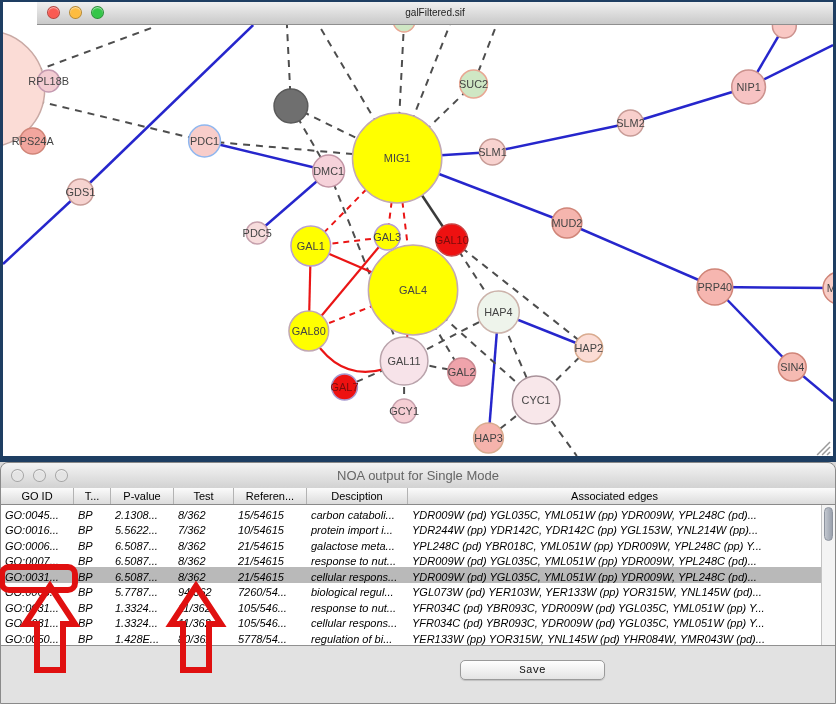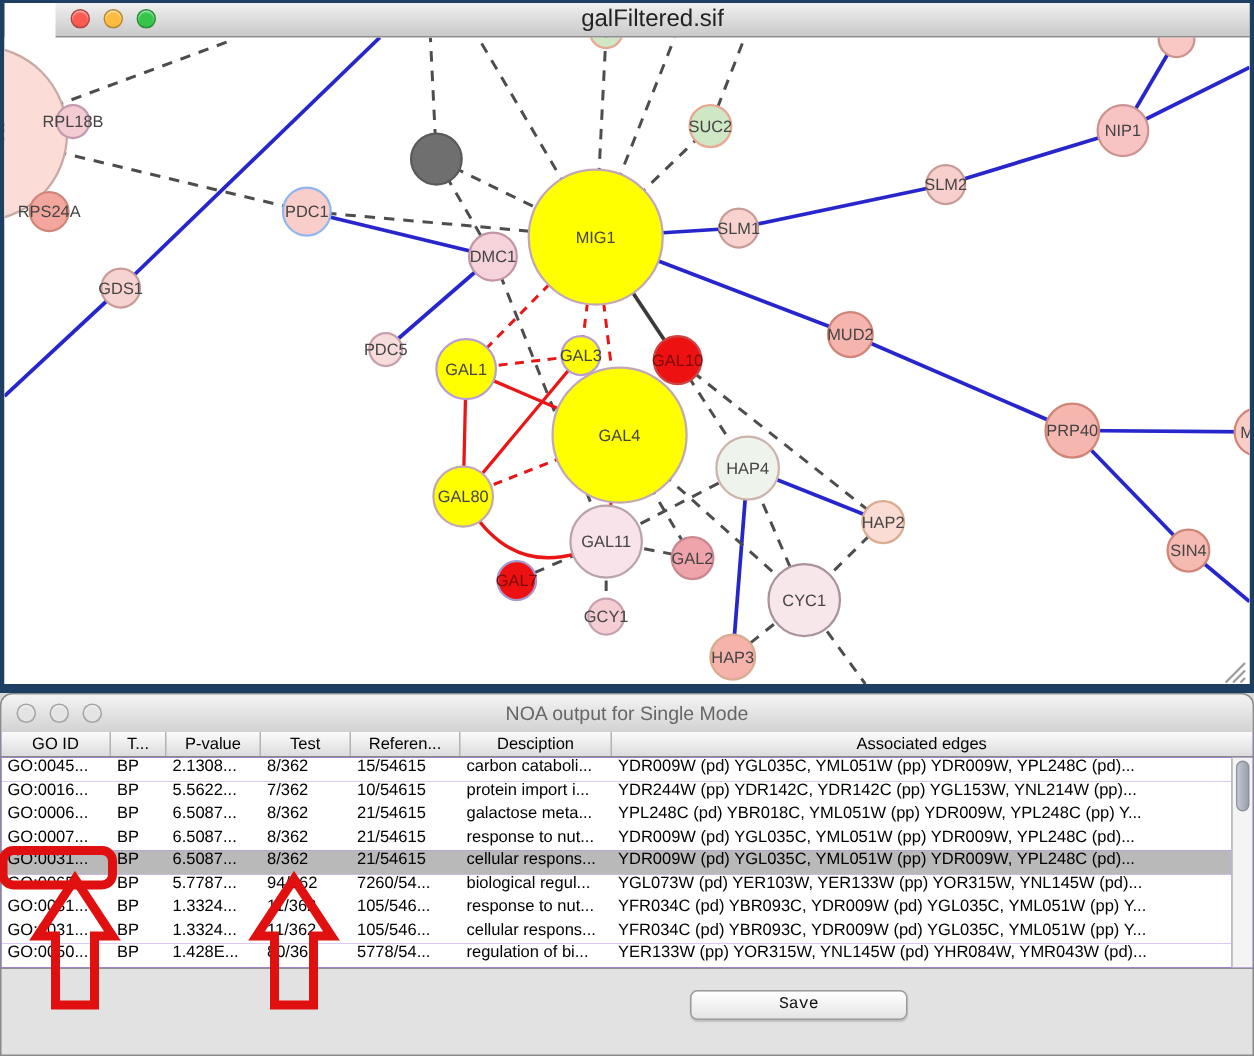--- a/index.html
+++ b/index.html
@@ -1,40 +1,40 @@
 <!DOCTYPE html>
 <html><head>
 <meta charset="utf-8">
 <style>
   html,body{margin:0;padding:0;background:#d8d8d8;width:836px;height:704px;overflow:hidden;
     font-family:"Liberation Sans",sans-serif;}
   
   #net-window{position:absolute;left:0;top:0;width:836px;height:462px;box-sizing:border-box;
     border:2px solid #1e3e62;border-bottom-width:6px;border-left-width:3px;border-right-width:3px;background:#fff;}
   #net-titlebar{height:22px;background:linear-gradient(#f0f0f0,#c9c9c9);border-bottom:1px solid #8f8f8f;
-    position:relative;text-align:center;line-height:22px;font-size:16px;color:#222;margin-left:34px;}
+    position:relative;text-align:center;line-height:22px;font-size:10px;color:#222;margin-left:34px;}
   .lights{position:absolute;left:10px;top:4px;display:flex;gap:9px;}
   .light{width:13px;height:13px;border-radius:50%;border:1px solid rgba(0,0,0,.28);box-sizing:border-box;
     box-shadow:inset 0 1px 1px rgba(255,255,255,.6);}
   #net-canvas{display:block;width:100%;height:431px;background:#fff;}
   svg text{font-family:"Liberation Sans",sans-serif;}
   
   #noa-window{position:absolute;left:0;top:462px;width:836px;height:242px;box-sizing:border-box;
     background:#e2e2e2;border:1px solid #8a8a8a;border-radius:8px 8px 0 0;}
   #noa-titlebar{height:25px;background:linear-gradient(#f4f4f4,#d2d2d2);border-bottom:1px solid #a6a6a6;
     border-radius:8px 8px 0 0;position:relative;text-align:center;line-height:25px;font-size:13px;color:#666;}
   #noa-titlebar .lights{top:6px;}
-  #results-table{position:absolute;left:0;top:25px;width:834px;height:158px;background:#6d28d9;
+  #results-table{position:absolute;left:0;top:25px;width:834px;height:158px;background:#0f172a;
     border-bottom:1px solid #909090;box-sizing:border-box;}
   #table-header{display:flex;height:17px;background:linear-gradient(#fbfbfb,#dcdcdc);
     border-bottom:1px solid #8a8a8a;box-sizing:border-box;}
   #table-header .hc{font-size:11px;color:#000;text-align:center;line-height:16px;white-space:nowrap;
     overflow:hidden;border-right:1px solid #b3b3b3;box-sizing:border-box;}
   #table-body{position:absolute;left:0;top:17px;width:820px;height:140px;overflow:hidden;}
-  .trow{display:flex;height:15.5px;align-items:flex-start;background:#fff;}
+  .trow{display:flex;height:15.5px;align-items:flex-end;background:#fff;font-style:italic;}
   .trow.sel{background:#b9b9b9;}
   .trow .tc{font-size:11px;color:#000;white-space:nowrap;overflow:hidden;box-sizing:border-box;
     padding-left:4px;}
   .c0{width:73px;} .c1{width:37px;} .c2{width:63px;} .c3{width:60px;} .c4{width:73px;}
   .c5{width:101px;} .c6{width:413px;border-right:none !important;}
   #scrollbar{position:absolute;right:0;top:17px;width:14px;height:140px;background:#f4f4f4;
     border-left:1px solid #c4c4c4;box-sizing:border-box;}
   #scroll-thumb{position:absolute;left:2px;top:2px;width:9px;height:34px;border-radius:5px;
     background:linear-gradient(90deg,#c2c7cf,#9aa1ad);border:1px solid #8d939e;box-sizing:border-box;}
   .mac-btn{position:absolute;height:20px;border:1px solid #9a9a9a;border-radius:5px;

